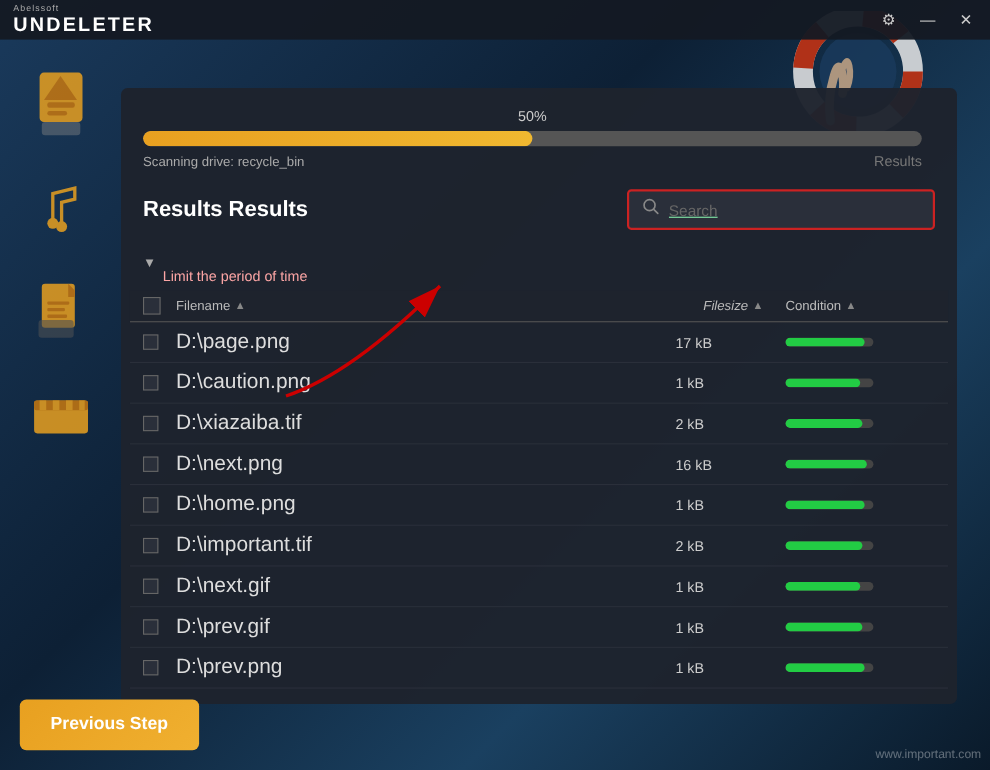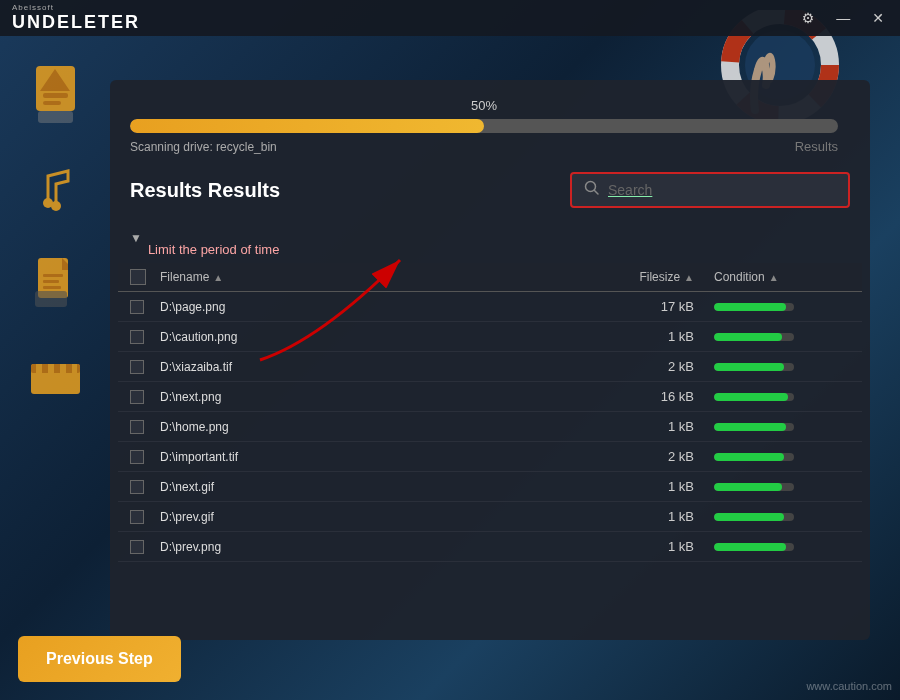--- a/index.html
+++ b/index.html
@@ -250,27 +250,26 @@
     .row-check {
       width: 14px;
       height: 14px;
       border: 1px solid #666;
       background: #2a2f3a;
       cursor: pointer;
       flex-shrink: 0;
     }
     .row-filename {
       color: #ddd;
-      font-size: 12px;
+      font-size: 19px;
     }
     .row-filesize {
       color: #ccc;
       font-size: 13px;
-      text-align: right;
-      padding-right: 20px;
+      text-align: left;
     }
     .condition-bar-bg {
       width: 80px;
       height: 8px;
       background: #444;
       border-radius: 4px;
       overflow: hidden;
     }
     .condition-bar-fill {
       height: 100%;
@@ -427,21 +426,21 @@
 
   <div class="table-container">
     <div class="table-header">
       <div class="th">
         <div class="th-check"></div>
       </div>
       <div class="th">
         <span>Filename</span>
         <span class="sort-arrow">▲</span>
       </div>
-      <div class="th" style="justify-content: flex-end; padding-right: 20px;">
+      <div class="th" style="justify-content: flex-end; padding-right: 20px; font-style: italic;">
         <span>Filesize</span>
         <span class="sort-arrow">▲</span>
       </div>
       <div class="th">
         <span>Condition</span>
         <span class="sort-arrow">▲</span>
       </div>
       <div></div>
     </div>
 
@@ -563,21 +562,21 @@
         </div>
       </div>
       <div></div>
     </div>
       </div>
   </div>
 </div>
 
 <button class="prev-btn">Previous Step</button>
 
-<div class="watermark">www.caution.com</div>
+<div class="watermark">www.important.com</div>
 
 <svg class="red-arrow" style="left:200px; top:200px; width:320px; height:180px;" viewBox="0 0 320 180">
   <defs>
     <marker id="arrowhead" markerWidth="10" markerHeight="7" refX="10" refY="3.5" orient="auto">
       <polygon points="0 0, 10 3.5, 0 7" fill="#cc0000"></polygon>
     </marker>
   </defs>
   <path d="M 60 160 Q 120 140 200 60" stroke="#cc0000" stroke-width="3" fill="none" marker-end="url(#arrowhead)"></path>
 </svg>
 

